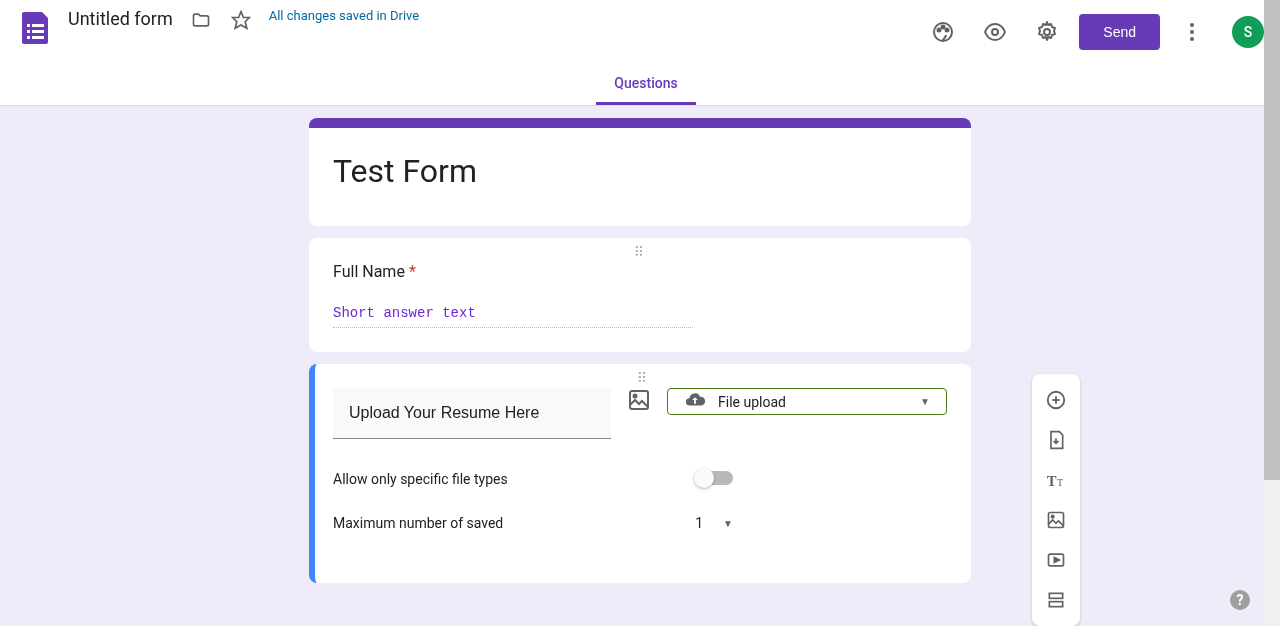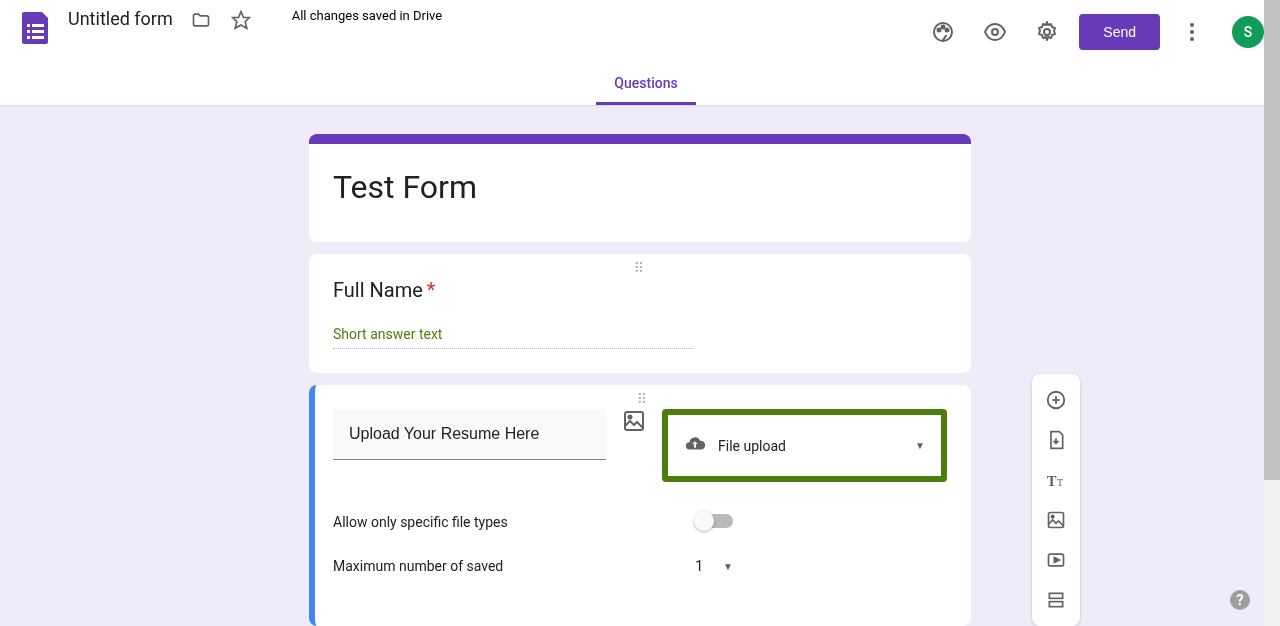--- a/index.html
+++ b/index.html
@@ -36,22 +36,22 @@
       height: 24px;
       margin-right: 16px;
       display: flex;
       align-items: center;
       justify-content: center;
       cursor: pointer;
       color: #5f6368;
     }
     .save-status {
       font-size: 13px;
-      color: #000000;
-      margin-left: 23px;
+      color: #0369a1;
+      margin-left: 0;
     }
     .header-spacer { flex: 1; }
     .header-right {
       display: flex;
       align-items: center;
       gap: 12px;
     }
     .header-right .icon-btn {
       width: 40px;
       height: 40px;
@@ -112,21 +112,21 @@
     
     .main-area {
       background: #f0ebf8;
       height: calc(626px - 106px);
       padding-top: 12px;
       position: relative;
       overflow: hidden;
     }
     .form-container {
       width: 662px;
-      margin: 16px auto;
+      margin: 0 auto;
     }
     
     
     .form-header-card {
       background: #fff;
       border-radius: 8px;
       padding: 24px;
       margin-bottom: 12px;
       border-top: 10px solid #673ab7;
       position: relative;
@@ -158,34 +158,35 @@
       position: absolute;
       top: 6px;
       left: 50%;
       transform: translateX(-50%);
       color: #b0b0b0;
       font-size: 14px;
       letter-spacing: 2px;
       cursor: move;
     }
     .question-label {
-      font-size: 20px;
+      font-size: 16px;
       color: #202124;
       margin-bottom: 24px;
     }
     .required-star {
       color: #d93025;
       margin-left: 4px;
     }
     .answer-placeholder {
       font-size: 14px;
-      color: #4d7c0f;
+      color: #6d28d9;
       border-bottom: 1px dotted #bdbdbd;
       padding-bottom: 6px;
       width: 360px;
+      font-family: Liberation Mono, monospace;
     }
     
     
     .question-top-row {
       display: flex;
       align-items: flex-start;
       gap: 16px;
       margin-bottom: 32px;
     }
     .question-input {
@@ -203,23 +204,23 @@
       width: 24px;
       height: 24px;
       color: #5f6368;
       cursor: pointer;
       display: flex;
       align-items: center;
       justify-content: center;
     }
     .type-selector {
       flex: 1;
-      border: 6px solid #4d7c0f;
+      border: 1px solid #4d7c0f;
       border-radius: 4px;
-      padding: 18px 16px;
+      padding: 0 16px;
       display: flex;
       align-items: center;
       gap: 12px;
       cursor: pointer;
       font-size: 14px;
       color: #202124;
     }
     .type-selector-icon { color: #5f6368; }
     .type-selector-label { flex: 1; }
     .type-selector-arrow { color: #5f6368; font-size: 10px; }

